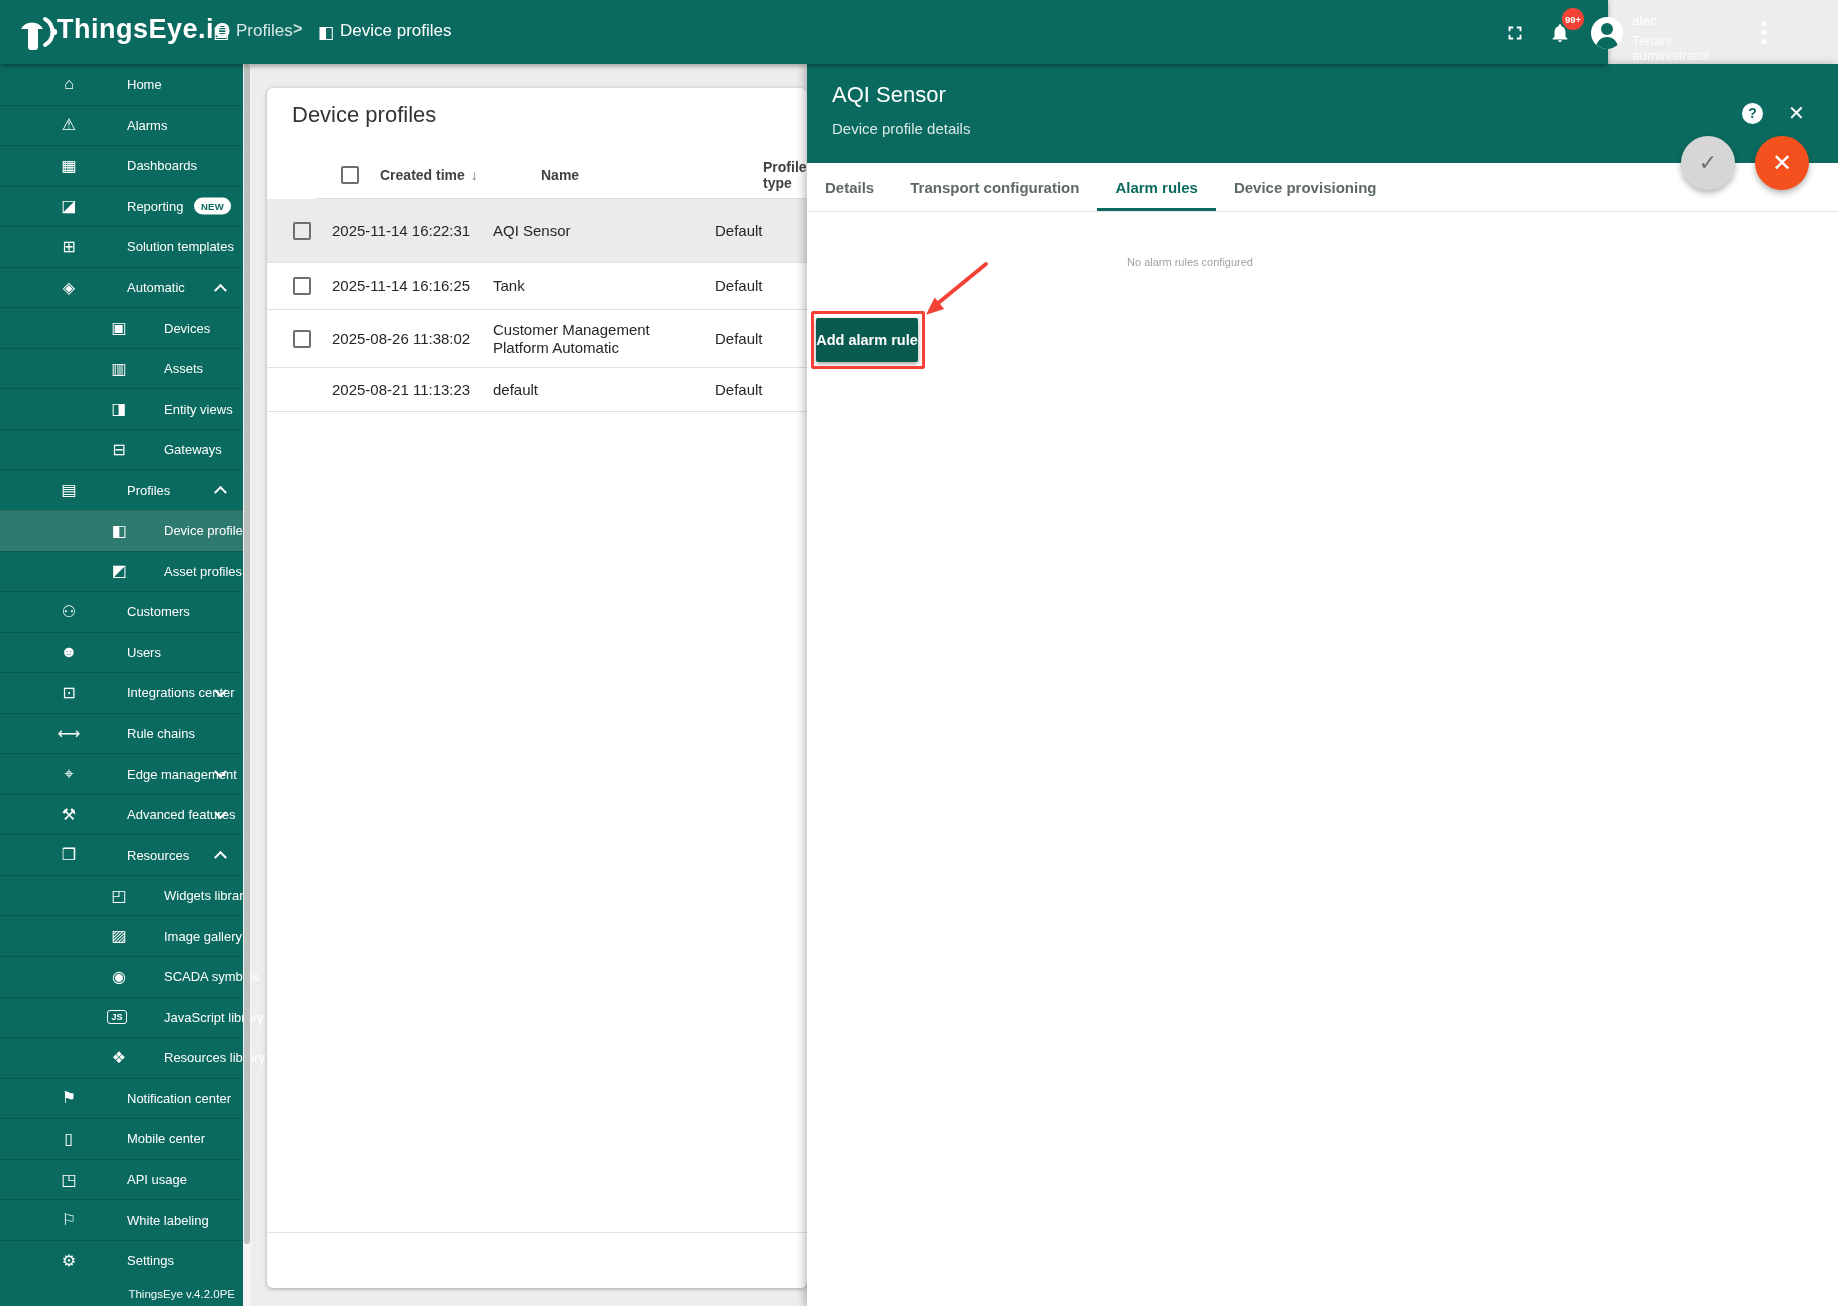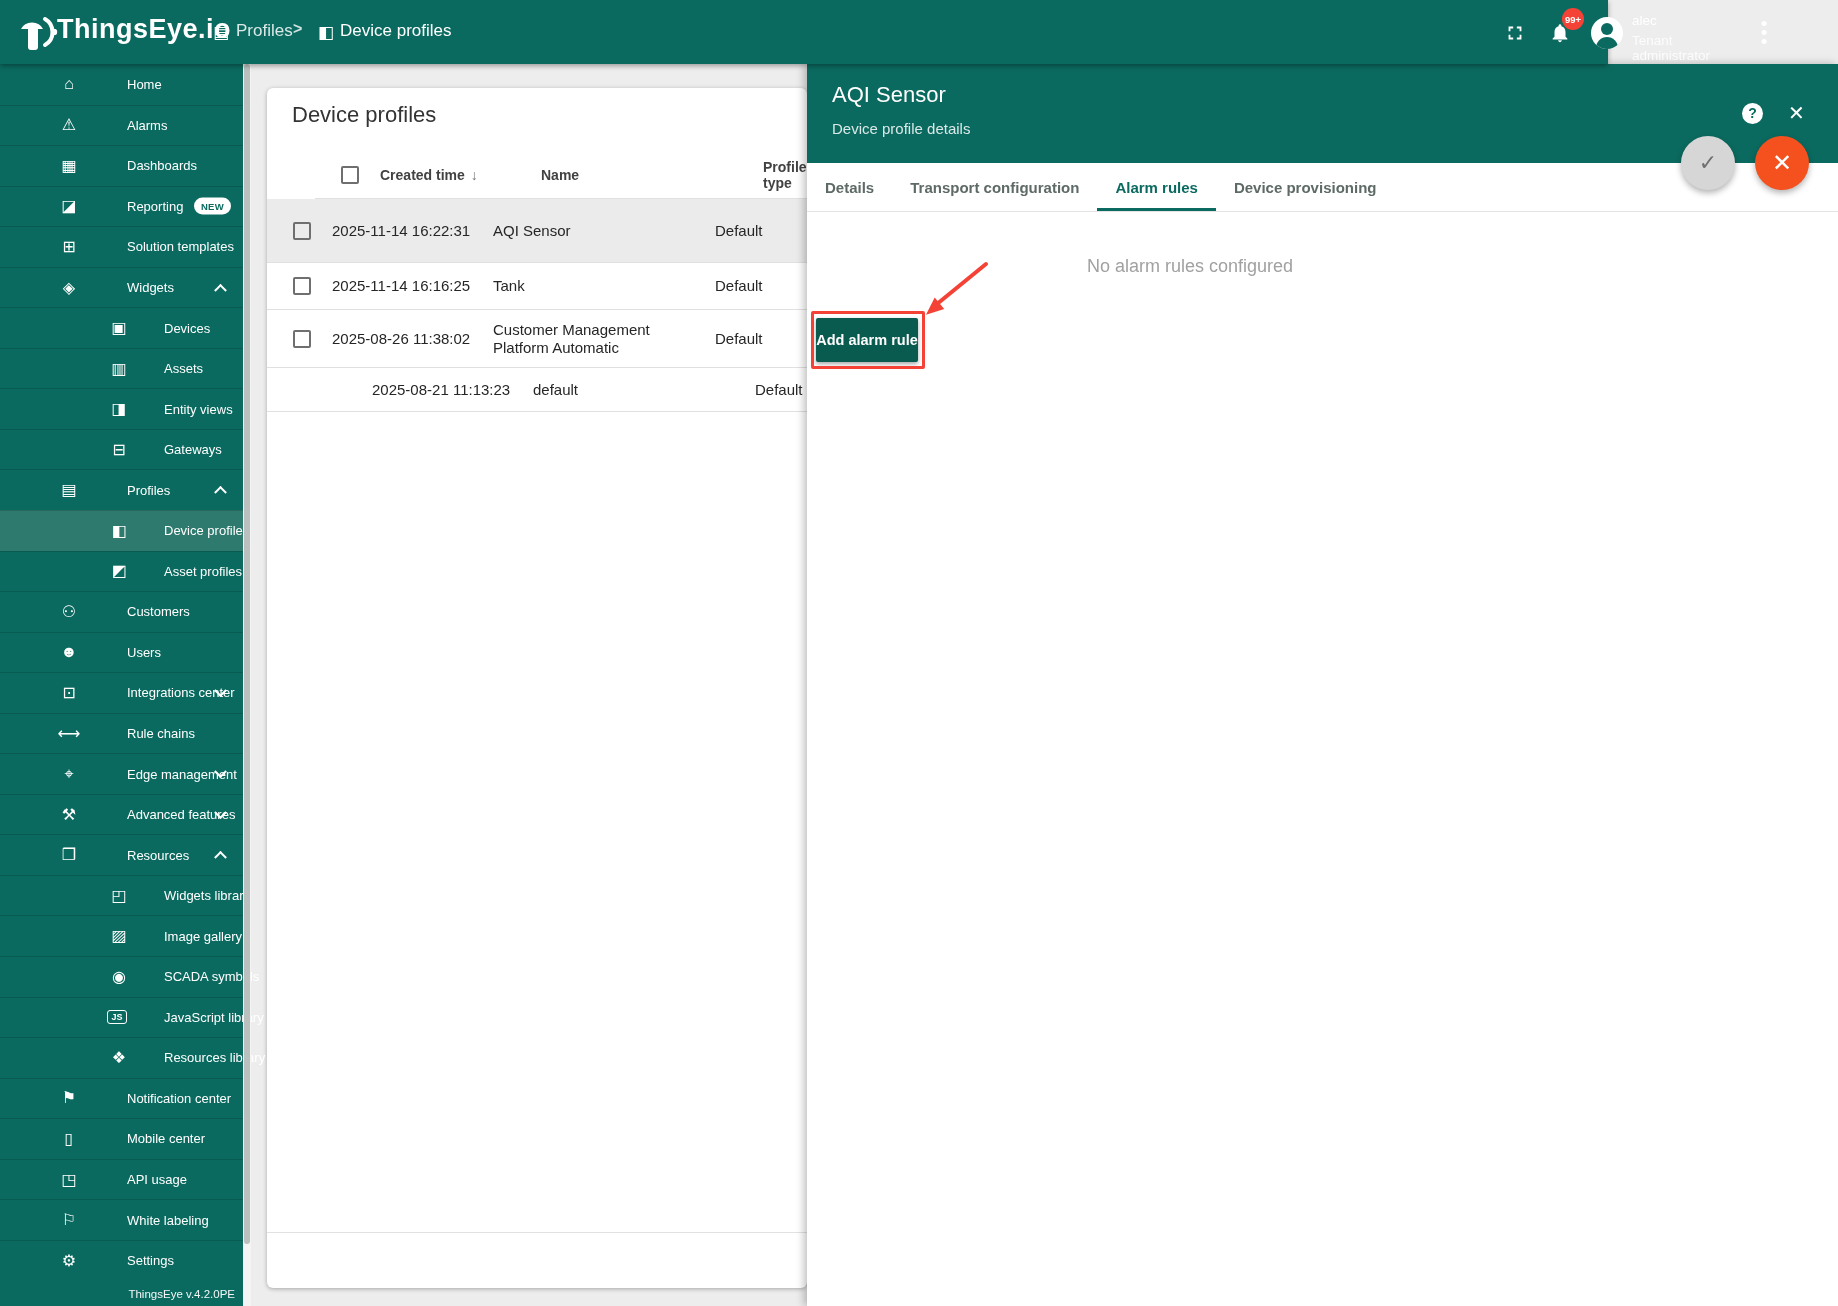--- a/index.html
+++ b/index.html
@@ -50,21 +50,21 @@
   
   .card { position:absolute; left:267px; top:88px; width:540px; height:1200px; background:#fff; border-radius:6px 6px 6px 6px;
           box-shadow:0 1px 4px rgba(0,0,0,.3); z-index:5; }
   .card-title { position:absolute; left:25px; top:14px; font-size:22px; color:#333; }
   .tbl { position:absolute; left:0; top:64px; width:100%; }
   .trow { display:grid; grid-template-columns:65px 161px 222px 1fr; align-items:center; border-bottom:1px solid #E0E0E0; }
   .trow.thead { height:47px;margin-left:48px; }
   .trow.r0 { height:64px; background:#EBEBEB; }
   .trow.r1 { height:47px; }
   .trow.r2 { height:58px; }
-  .trow.r3 { height:44px;padding-left:40px; }
+  .trow.r3 { height:44px; }
   .cb { width:18px; height:18px; border:2px solid #6f6f6f; border-radius:2px; margin-left:26px; background:transparent; }
   .hcell { font-size:14px; font-weight:700; color:#424242; }
   .bcell { font-size:15px; color:#262626; line-height:18px; padding-right:14px; }
   .sortarrow { color:#757575; font-size:14px; font-weight:400; margin-left:6px; }
   .pag-line { position:absolute; left:0; top:1144px; width:100%; border-top:1px solid #E2E2E2; height:55px; }
 
   
   .panel { position:absolute; left:807px; top:64px; width:1031px; height:1242px; background:#fff;
            box-shadow:-3px 0 8px rgba(0,0,0,.25); z-index:25; }
   .phead { position:absolute; left:0; top:0; width:100%; height:99px; background:#0B6A5F; }
@@ -74,21 +74,21 @@
               color:#0B6A5F; font-size:14px; font-weight:700; text-align:center; line-height:21px; }
   .close-btn { position:absolute; left:981px; top:36px; color:#fff; font-size:20px; font-weight:700; line-height:26px; }
   .fab { position:absolute; top:72px; width:54px; height:54px; border-radius:50%; display:flex; align-items:center;
          justify-content:center; box-shadow:0 3px 6px rgba(0,0,0,.3); }
   .fab.apply { left:874px; background:#d6d6d6; color:#6f6f6f; font-size:22px; z-index:1; }
   .fab.discard { left:948px; background:#F4511E; color:#fff; font-size:24px; font-weight:700; z-index:2; }
   .tabs { position:absolute; left:0; top:99px; width:100%; height:49px; border-bottom:1px solid #E4E4E4; display:flex; }
   .tab { position:relative; padding:0 18px; line-height:49px; font-size:15px; font-weight:600; color:#5e6a67; cursor:pointer; }
   .tab.active { color:#0B6A5F; }
   .tab.active::after { content:""; position:absolute; left:0; right:0; bottom:0; height:3px; background:#0B6A5F; }
-  .empty-text { position:absolute; left:383px; top:192px; transform:translateX(-50%); font-size:18px; color:#a1a1a1; white-space:nowrap; }
+  .empty-text { position:absolute; left:383px; top:192px; transform:translateX(-50%); font-size:11px; color:#a1a1a1; white-space:nowrap; }
   .add-btn { position:absolute; left:9px; top:254px; width:102px; height:44px; background:#0A5B4F; color:#fff;
              border:none; border-radius:2px; font-size:14.5px; font-weight:700; font-family:inherit; cursor:pointer;
              box-shadow:0 2px 4px rgba(0,0,0,.35); }
   .anno-box { position:absolute; left:4px; top:247px; width:114px; height:58px; border:3px solid #F44336; border-radius:2px;
               pointer-events:none; z-index:5; }
   .anno-arrow { position:absolute; left:100px; top:180px; pointer-events:none; z-index:5; }
 </style>
 </head>
 <body>
 
@@ -147,21 +147,21 @@
         <span class="sic">◪</span>
         <span class="slb">Reporting</span>
         <span class="newb">NEW</span>
       </div>
     <div class="sitem">
         <span class="sic">⊞</span>
         <span class="slb">Solution templates</span>
       </div>
     <div class="sitem">
         <span class="sic">◈</span>
-        <span class="slb">Widgets</span>
+        <span class="slb">Automatic</span>
         <span class="chev up"></span>
       </div>
     <div class="sitem sub">
         <span class="sic">▣</span>
         <span class="slb">Devices</span>
       </div>
     <div class="sitem sub">
         <span class="sic">▥</span>
         <span class="slb">Assets</span>
       </div>

